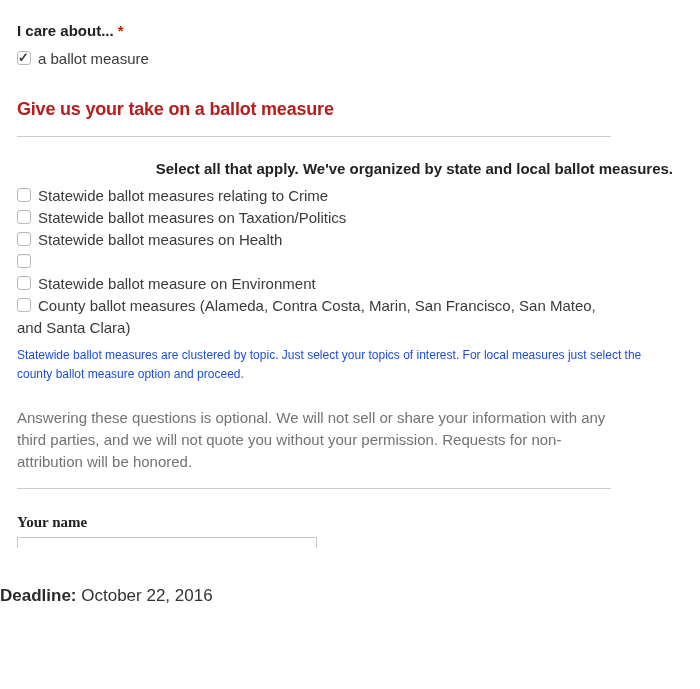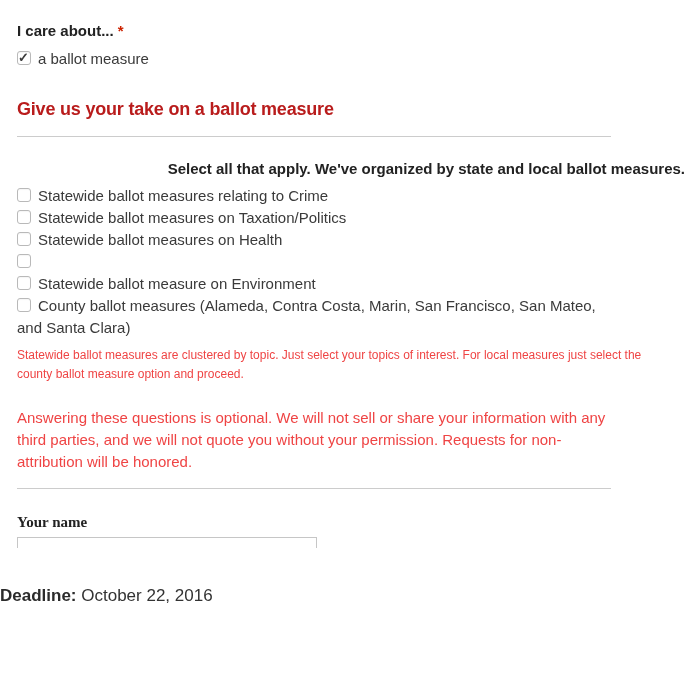--- a/index.html
+++ b/index.html
@@ -8,21 +8,21 @@
     background: #ffffff;
   }
   body {
     width: 700px;
     height: 689px;
     overflow: hidden;
     font-family: "Liberation Sans", sans-serif;
     color: #333333;
   }
   .form-area {
-    padding: 22px 15px 0 17px;
+    padding: 22px 27px 0 17px;
   }
   .field-label {
     font-size: 15px;
     font-weight: bold;
     color: #222222;
     line-height: 18px;
     margin: 0 0 8px 0;
   }
   .req {
     color: #cc2200;
@@ -81,32 +81,32 @@
     font-size: 15px;
     font-weight: bold;
     color: #222222;
     line-height: 18px;
     margin: 23px 0 7px 0;
     text-align: right;
   }
   .help-text {
     font-size: 12px;
     line-height: 19px;
-    color: #ef4444;
+    color: #1d4ed8;
     max-width: 635px;
     margin: 7px 0 0 0;
   }
   h2.thanks-heading {
     margin-top: 21px;
     line-height: 28px;
   }
   .privacy-note {
     font-size: 15px;
     line-height: 22px;
-    color: #ef4444;
+    color: #737373;
     max-width: 610px;
     margin: 23px 0 0 0;
   }
   .second-divider {
     margin-top: 15px;
   }
   .name-label {
     margin: 24px 0 0 0;
     font-family: Liberation Serif, serif;
   }

